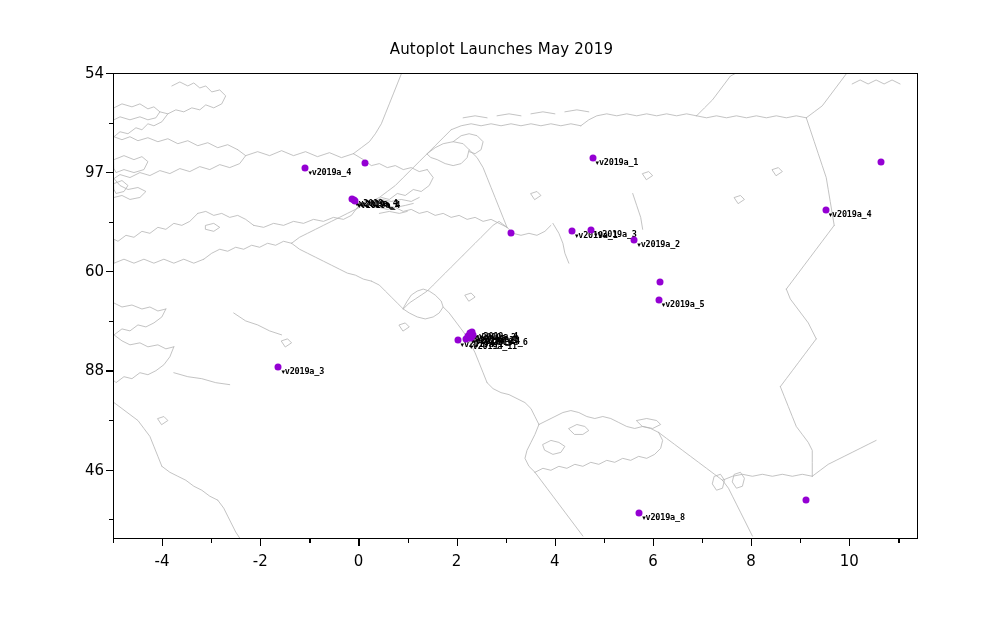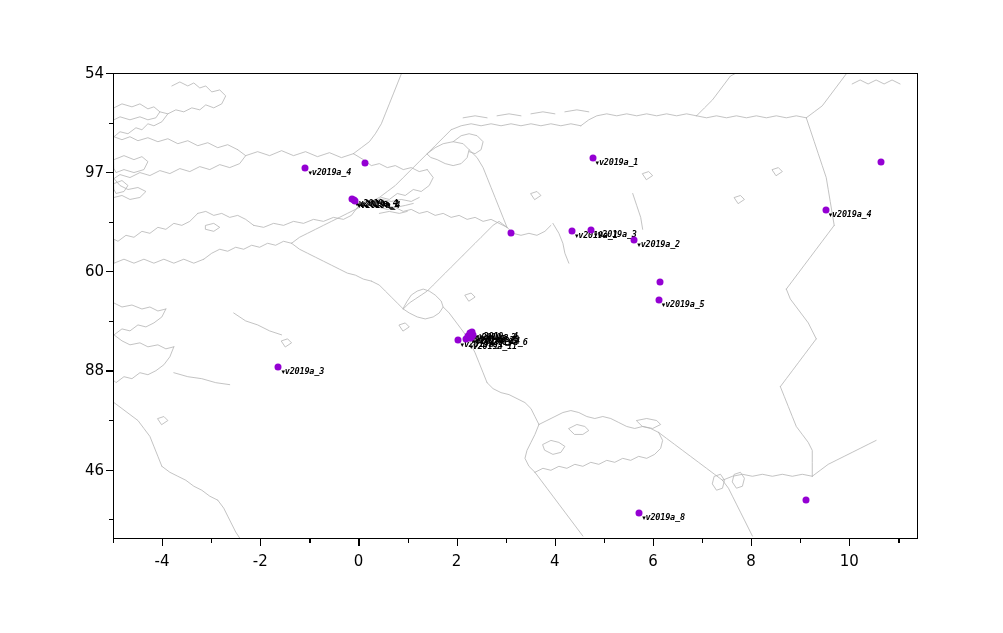--- a/index.html
+++ b/index.html
@@ -58,21 +58,20 @@
   }
   .ptlabel {
     position: absolute;
     font-family: "DejaVu Sans Mono", monospace;
     font-size: 8.5px;
     font-weight: bold;
     color: #000000;
     white-space: nowrap;
     transform: translateY(-50%);
     letter-spacing: -0.2px;
-    font-style: italic;
   }
   .ptlabel .caret {
     font-family: "DejaVu Sans", sans-serif;
     font-size: 7px;
   }
   
   .tick-x {
     position: absolute;
     width: 1.2px;
     background: #000000;
@@ -103,20 +102,21 @@
     top: 0;
     width: 44px;
     height: 633px;
   }
 </style>
 </head>
 <body>
 
 <div id="page">
 
+  <div id="chart-title">Autoplot Launches May 2019</div>
 
   <div id="plot-frame">
 
     <svg id="map-layer" viewBox="0 0 805 466" preserveAspectRatio="none">
       <g fill="none" stroke="#b4b4b4" stroke-width="0.8" stroke-linejoin="round" stroke-linecap="round">
 
         <path d="M0 34 L8 30 L18 33 L26 30 L34 35 L40 33 L46 38 L42 44 L34 46 L26 43 L16 46 L6 43 L0 46 Z"></path>
         <path d="M0 86 L10 82 L20 86 L28 83 L34 88 L30 96 L20 99 L10 96 L2 99 L0 95 Z"></path>
         <path d="M0 110 L8 107 L14 112 L10 118 L2 120 L0 116 Z"></path>
 

